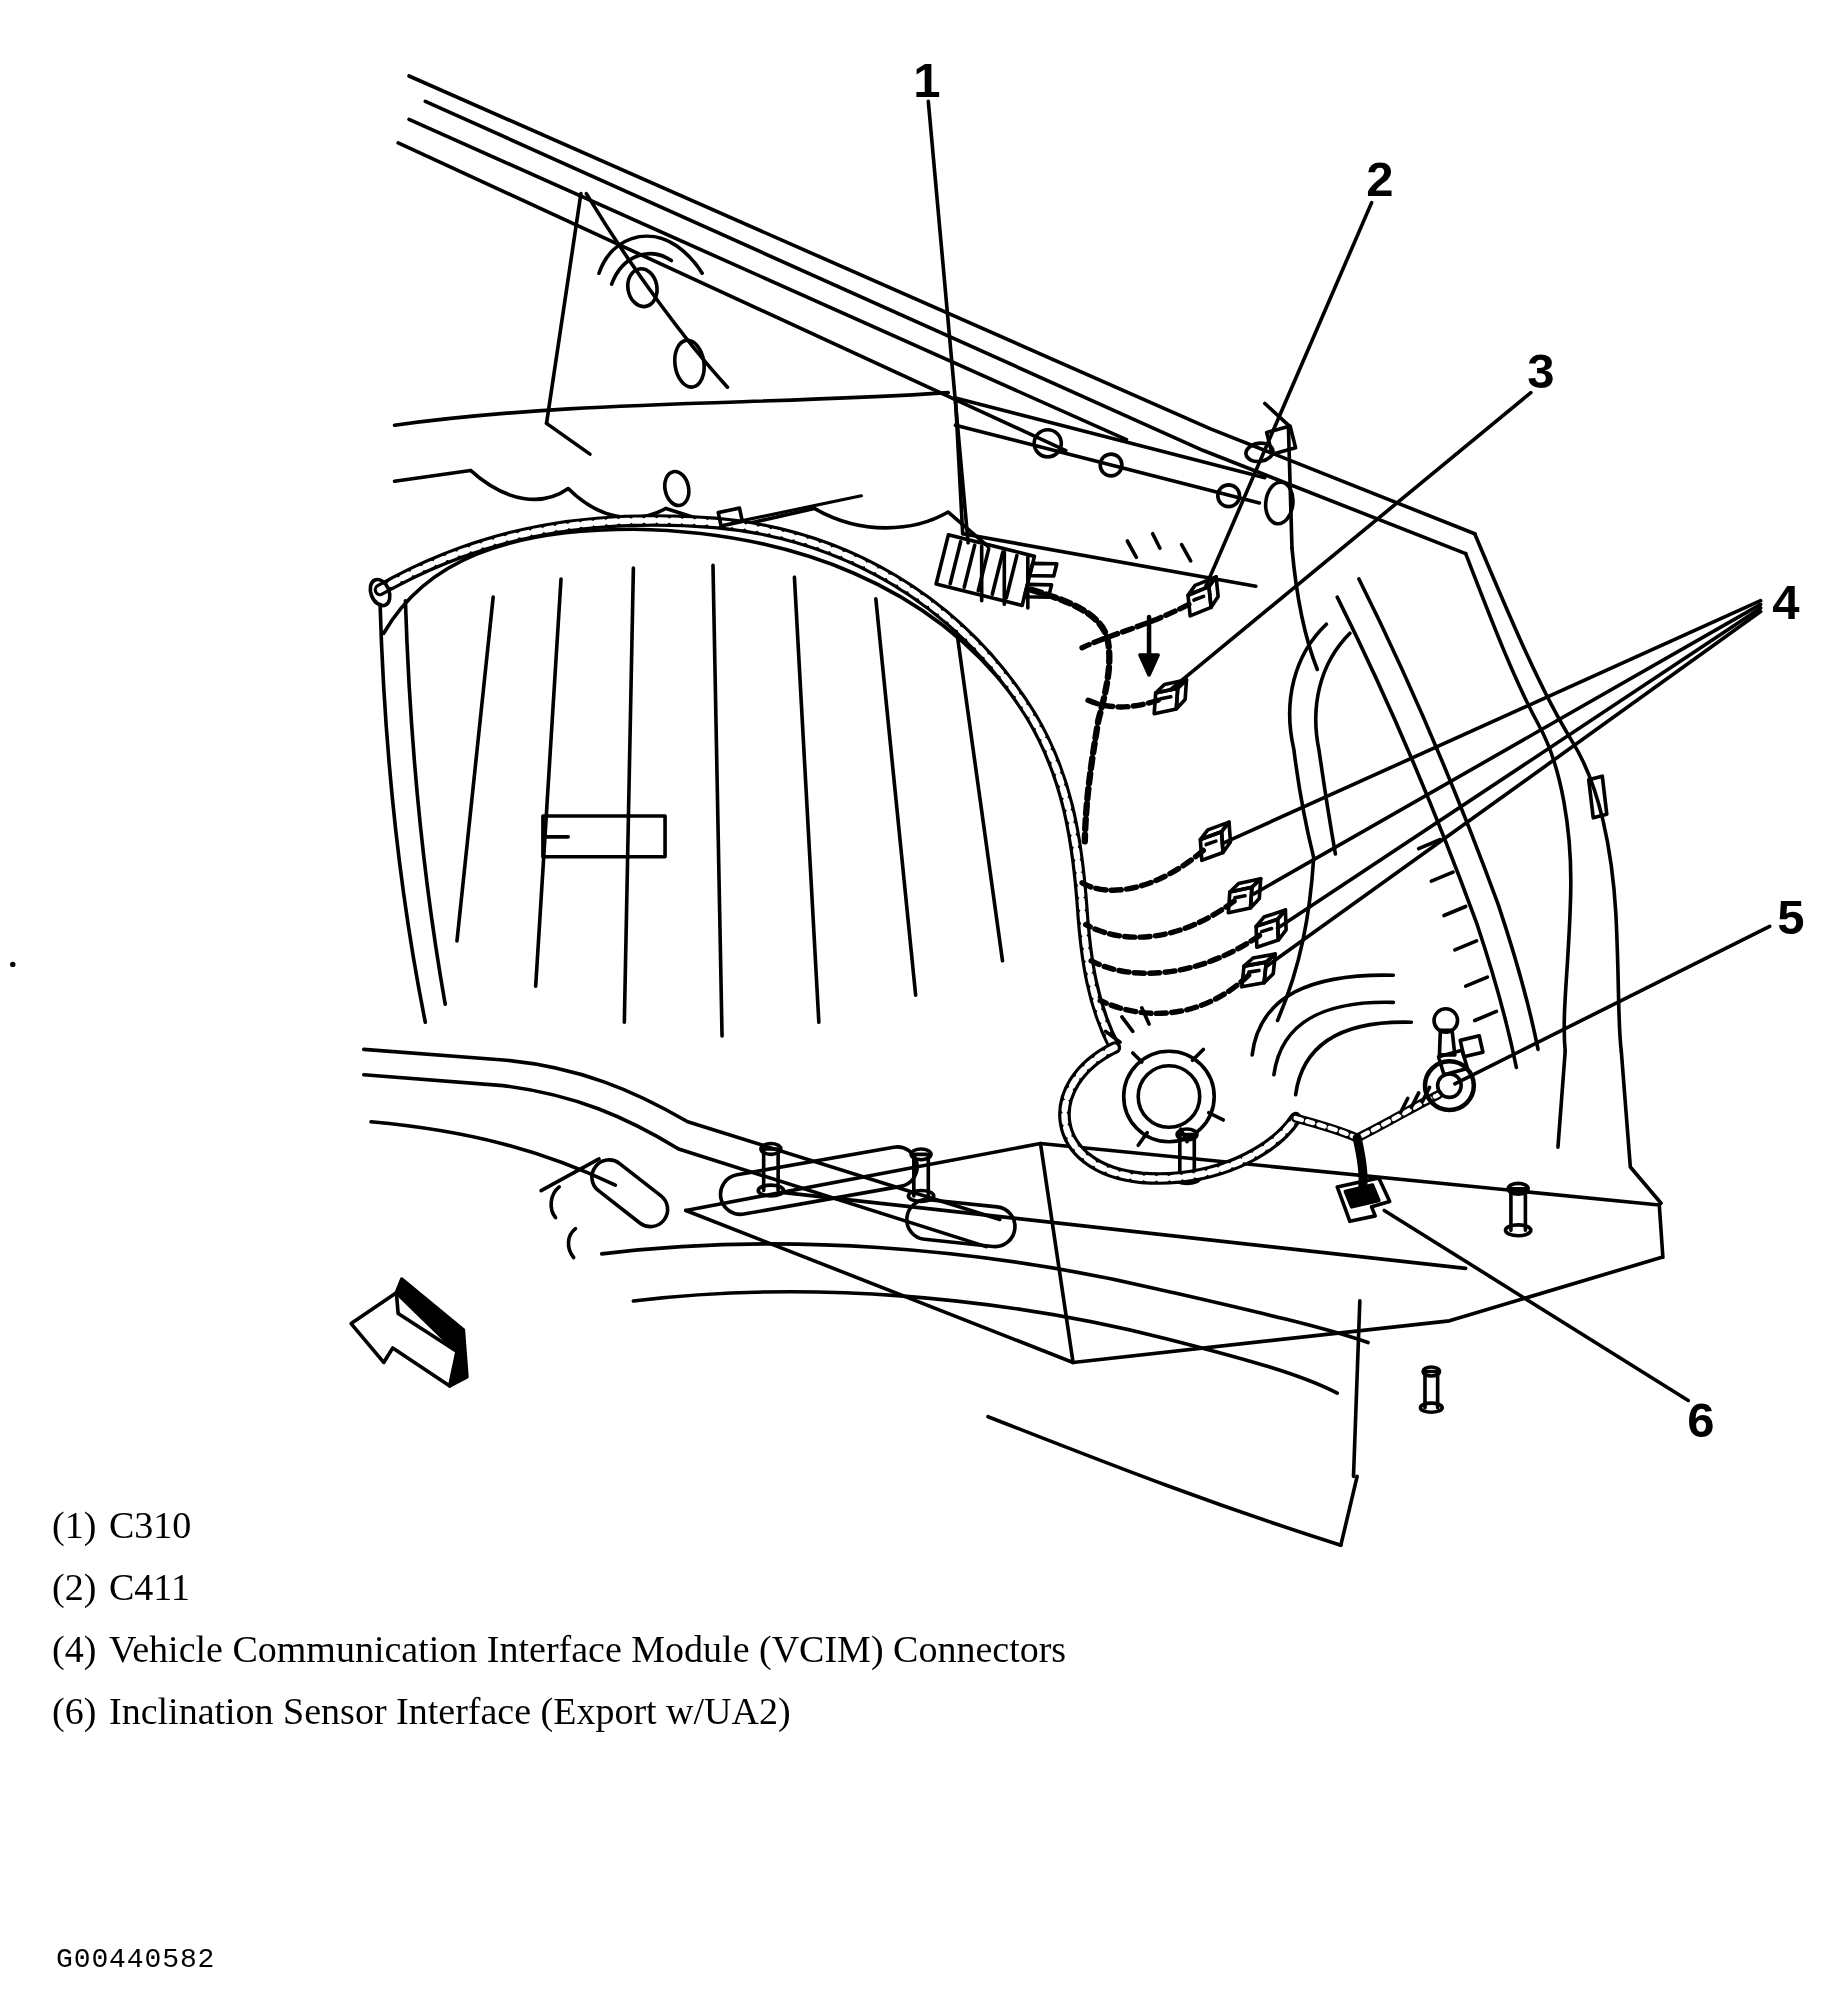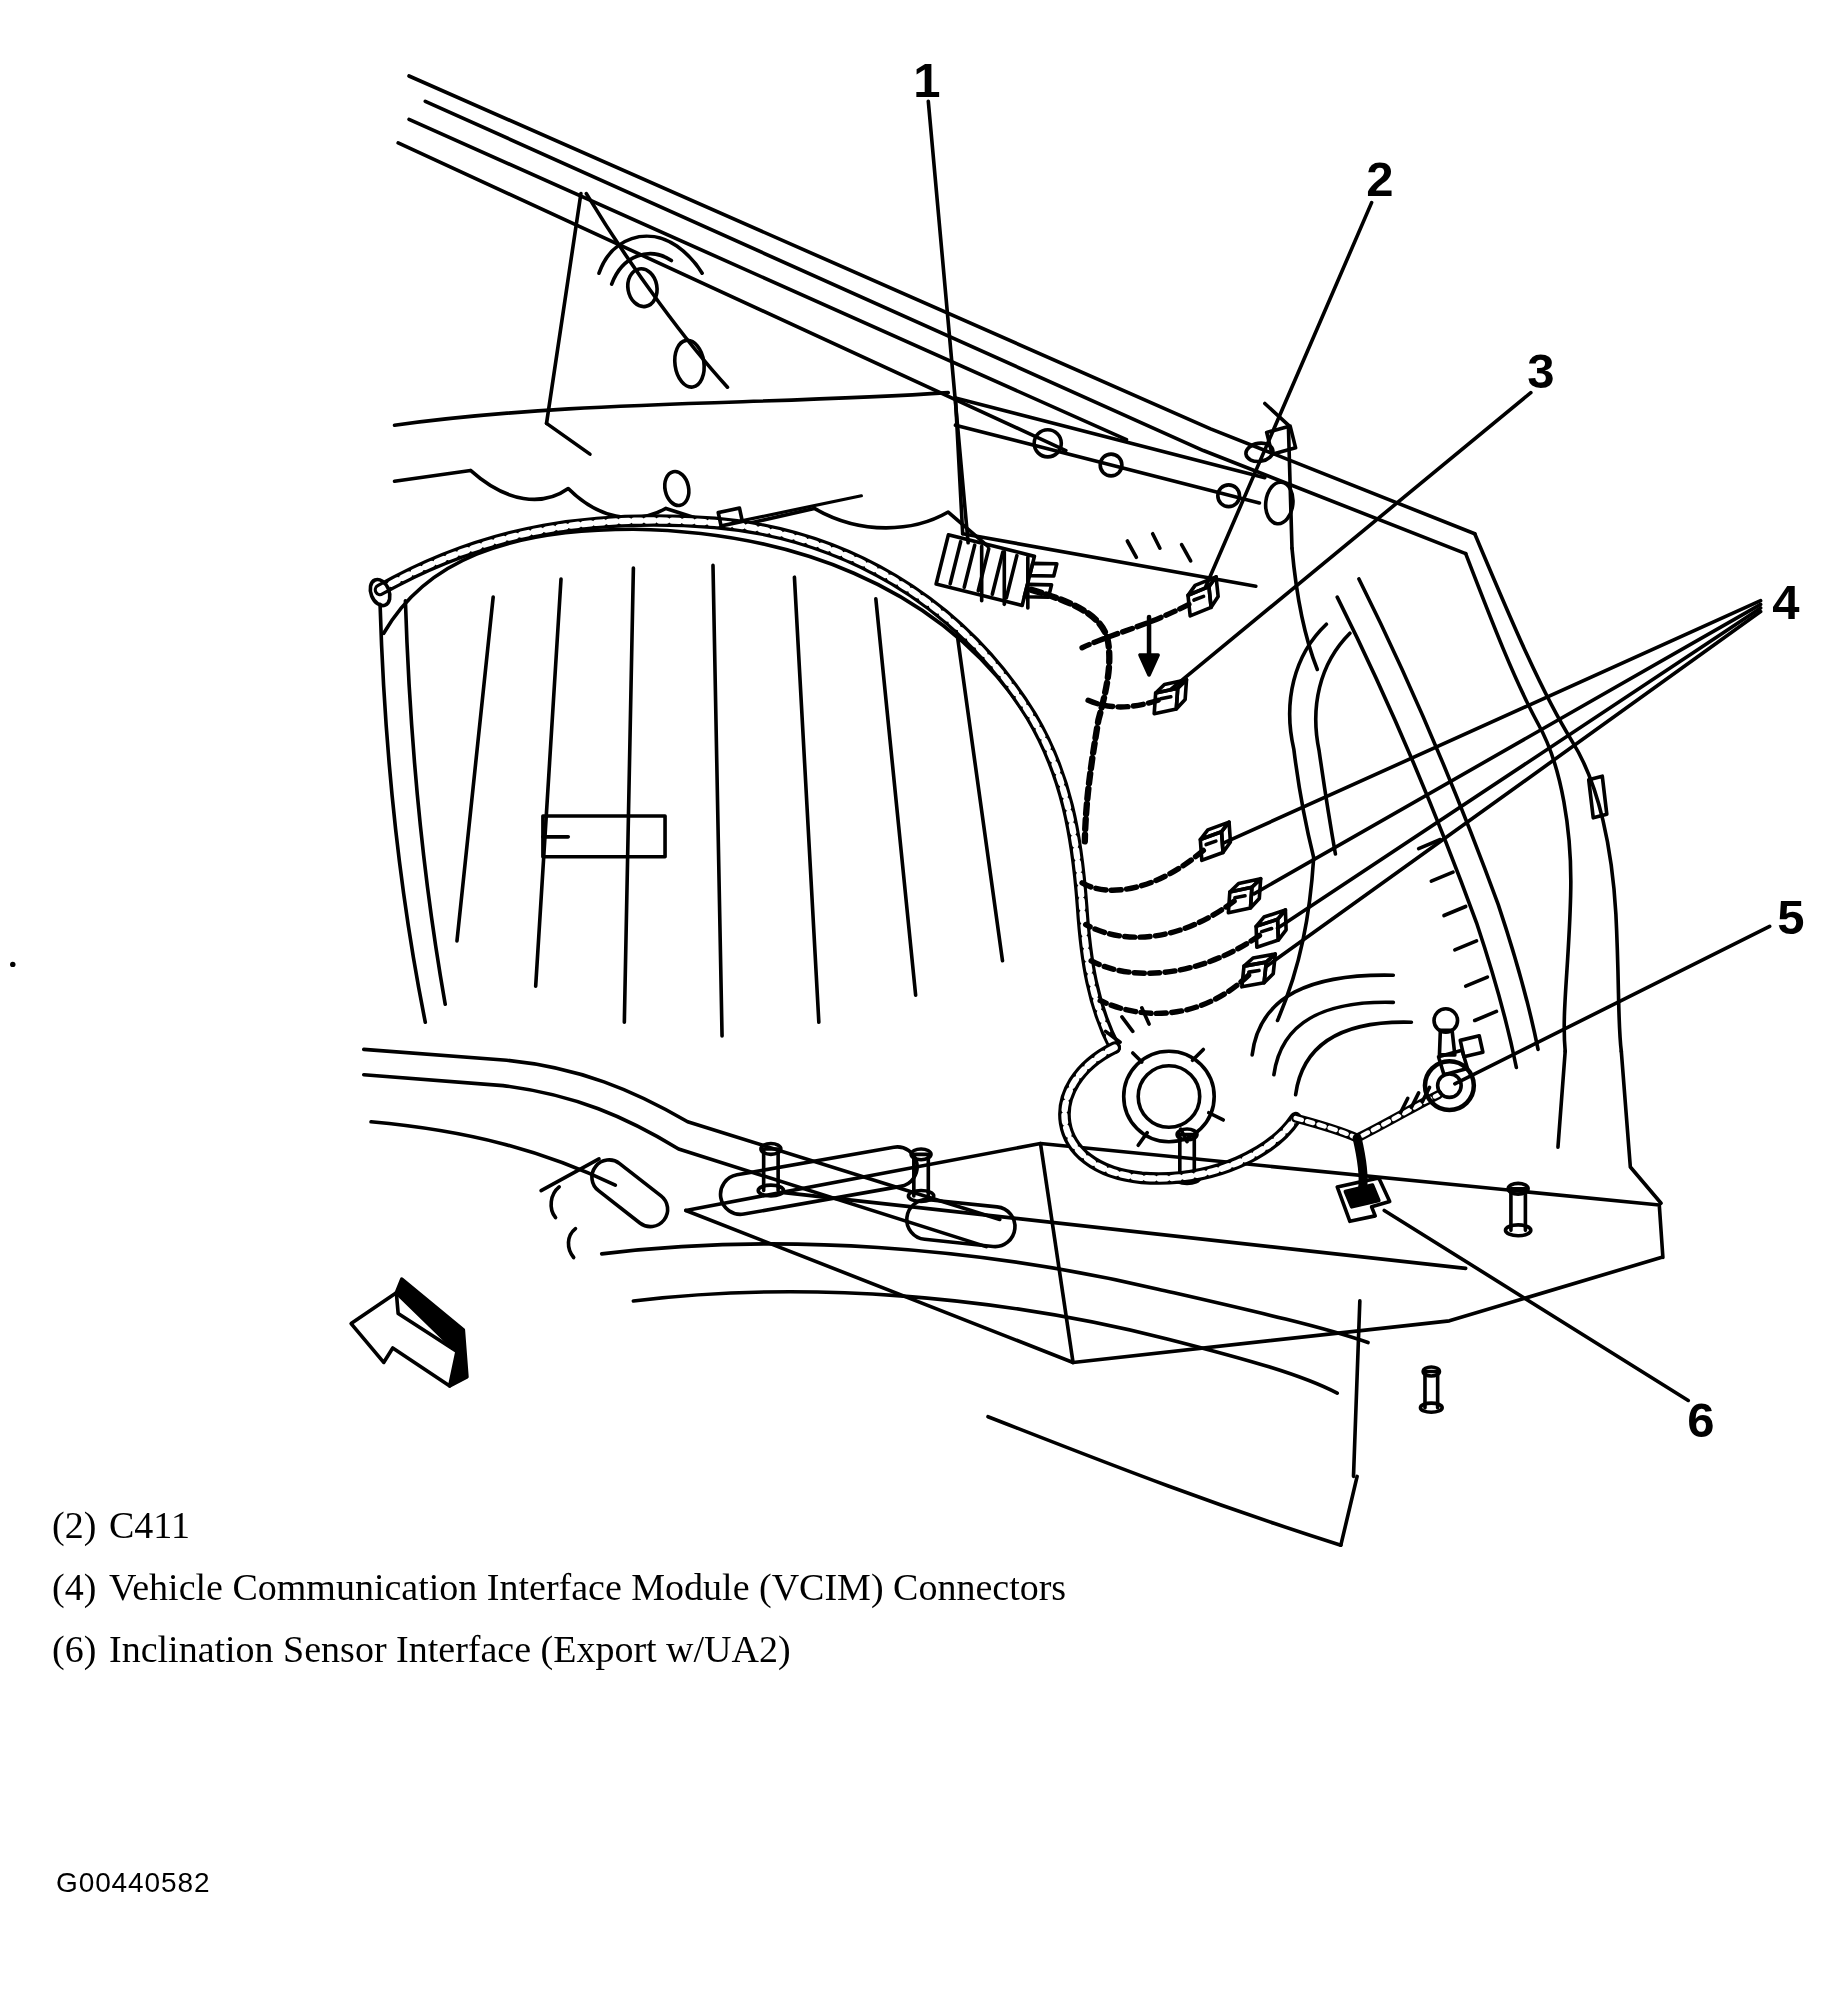--- a/index.html
+++ b/index.html
@@ -5,22 +5,22 @@
   html,body{margin:0;padding:0;background:#ffffff;}
   #page{position:relative;width:1834px;height:2012px;background:#ffffff;overflow:hidden;
         font-family:"Liberation Serif", serif;color:#000;}
   #art{position:absolute;left:0;top:0;}
   #art path,#art line,#art polyline,#art circle,#art ellipse,#art rect,#art polygon{
       fill:none;stroke:#000;stroke-width:4;stroke-linecap:round;stroke-linejoin:round;}
   .callout{position:absolute;transform:translate(-50%,-50%);
       font-family:"Liberation Sans", sans-serif;font-weight:700;font-size:49px;line-height:1;}
   #legend{position:absolute;left:52px;top:1494px;font-size:38px;line-height:62px;white-space:nowrap;}
   #legend .marker{margin-right:12.7px;}
-  #figure-id{position:absolute;left:56px;top:1867px;
-      font-family:Liberation Sans, sans-serif;font-size:28px;letter-spacing:0.9px;text-align:center;}
+  #figure-id{position:absolute;left:56px;top:1944px;
+      font-family:Liberation Mono, monospace;font-size:28px;letter-spacing:0.9px;text-align:center;}
 </style>
 </head>
 <body>
 
 <div id="page">
 
   <svg id="art" width="1834" height="2012" viewBox="0 0 2027 2224">
 
     <g>
       <path d="M452 84 L1338 474 L1630 590"></path>
@@ -288,20 +288,21 @@
   </svg>
 
   <span class="callout" style="left:927px;top:80px;">1</span>
   <span class="callout" style="left:1380px;top:179px;">2</span>
   <span class="callout" style="left:1541px;top:371px;">3</span>
   <span class="callout" style="left:1786px;top:602px;">4</span>
   <span class="callout" style="left:1791px;top:917px;">5</span>
   <span class="callout" style="left:1701px;top:1420px;">6</span>
 
   <div id="legend">
+    <div class="row"><span class="marker">(1)</span><span>C310</span></div>
     <div class="row"><span class="marker">(2)</span><span>C411</span></div>
     <div class="row"><span class="marker">(4)</span><span>Vehicle Communication Interface Module (VCIM) Connectors</span></div>
     <div class="row"><span class="marker">(6)</span><span>Inclination Sensor Interface (Export w/UA2)</span></div>
   </div>
 
   <div id="figure-id">G00440582</div>
 </div>
 
 
 </body></html>

